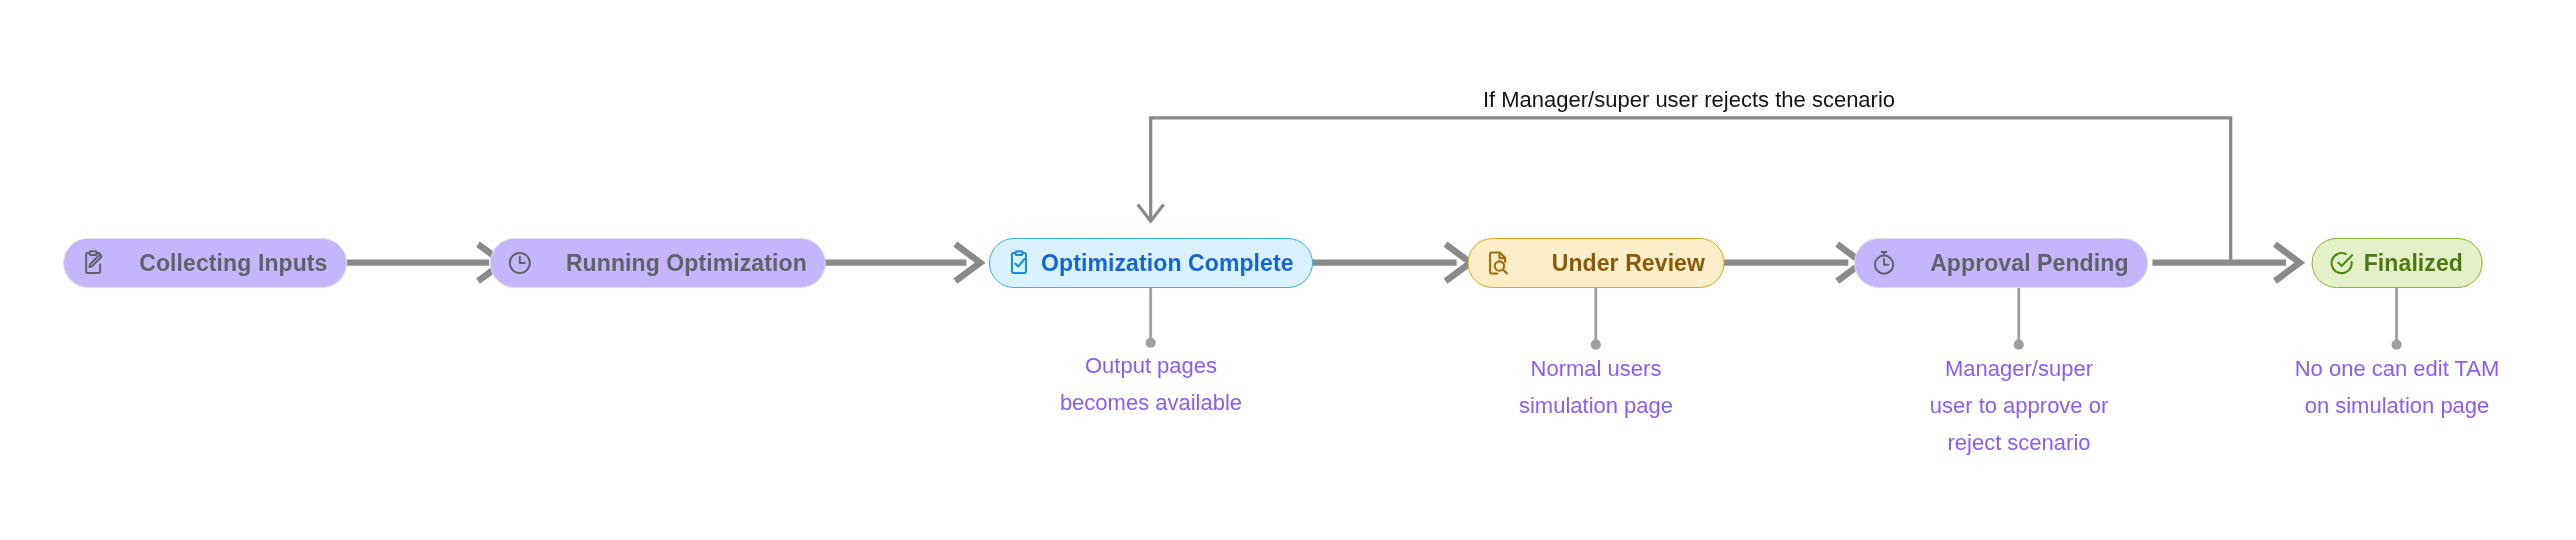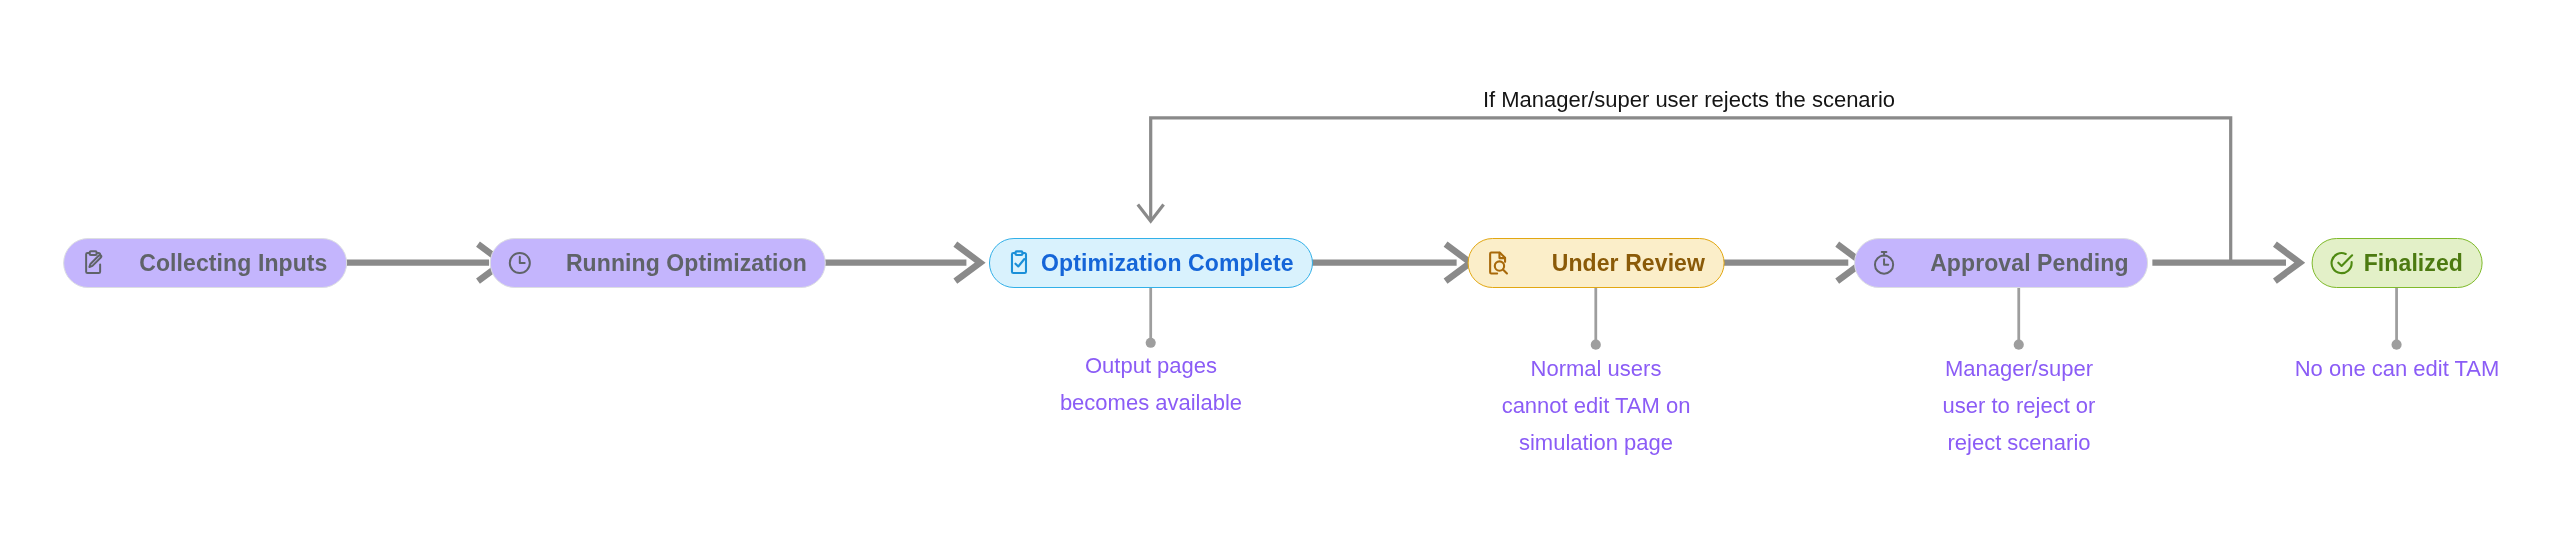--- a/index.html
+++ b/index.html
@@ -220,28 +220,28 @@
     <span class="lbl">Finalized</span>
   </div>
 
   <div class="caption" style="left:1151px; top:347px;">
     <div>Output pages</div>
     <div>becomes available</div>
   </div>
 
   <div class="caption" style="left:1596px; top:350px;">
     <div>Normal users</div>
-    <div>cannot edit TAM on</div>
     <div>simulation page</div>
   </div>
 
   <div class="caption" style="left:2019px; top:350px;">
     <div>Manager/super</div>
-    <div>user to reject or</div>
+    <div>user to approve or</div>
     <div>reject scenario</div>
   </div>
 
   <div class="caption" style="left:2397px; top:350px;">
     <div>No one can edit TAM</div>
+    <div>on simulation page</div>
   </div>
 
 </div>
 
 
 </body></html>

